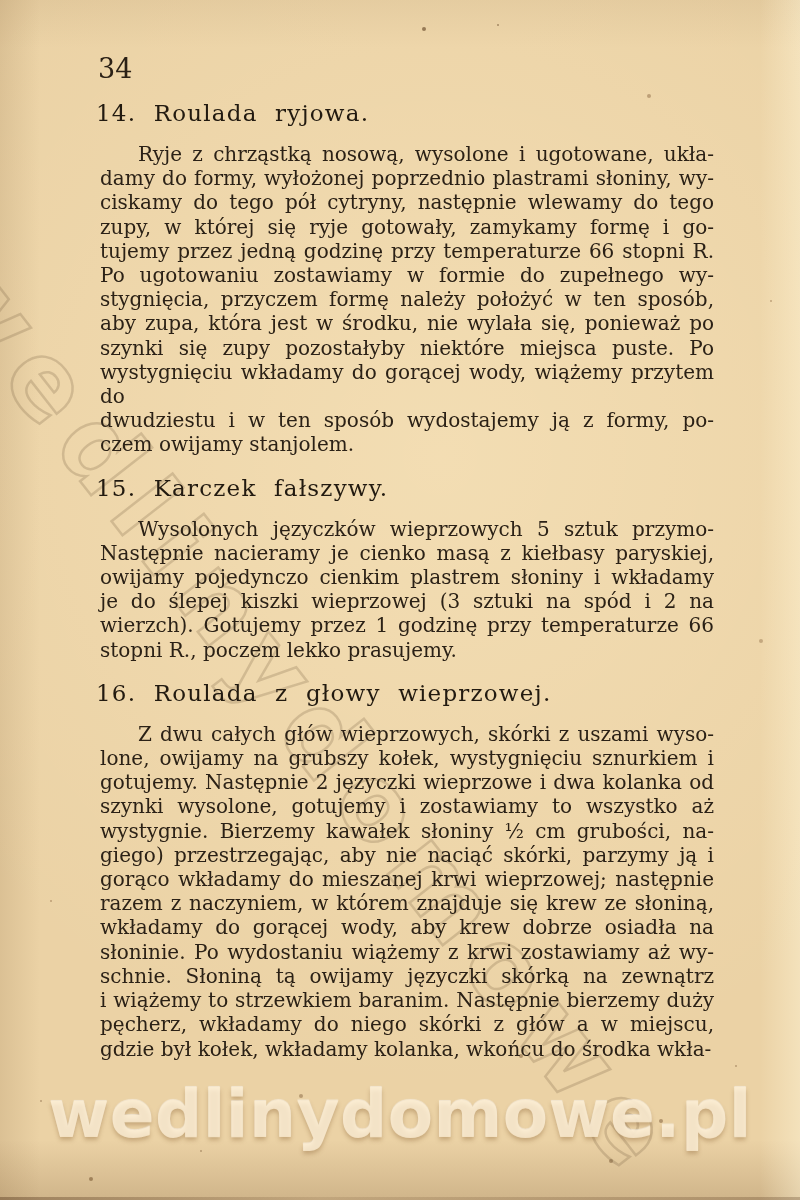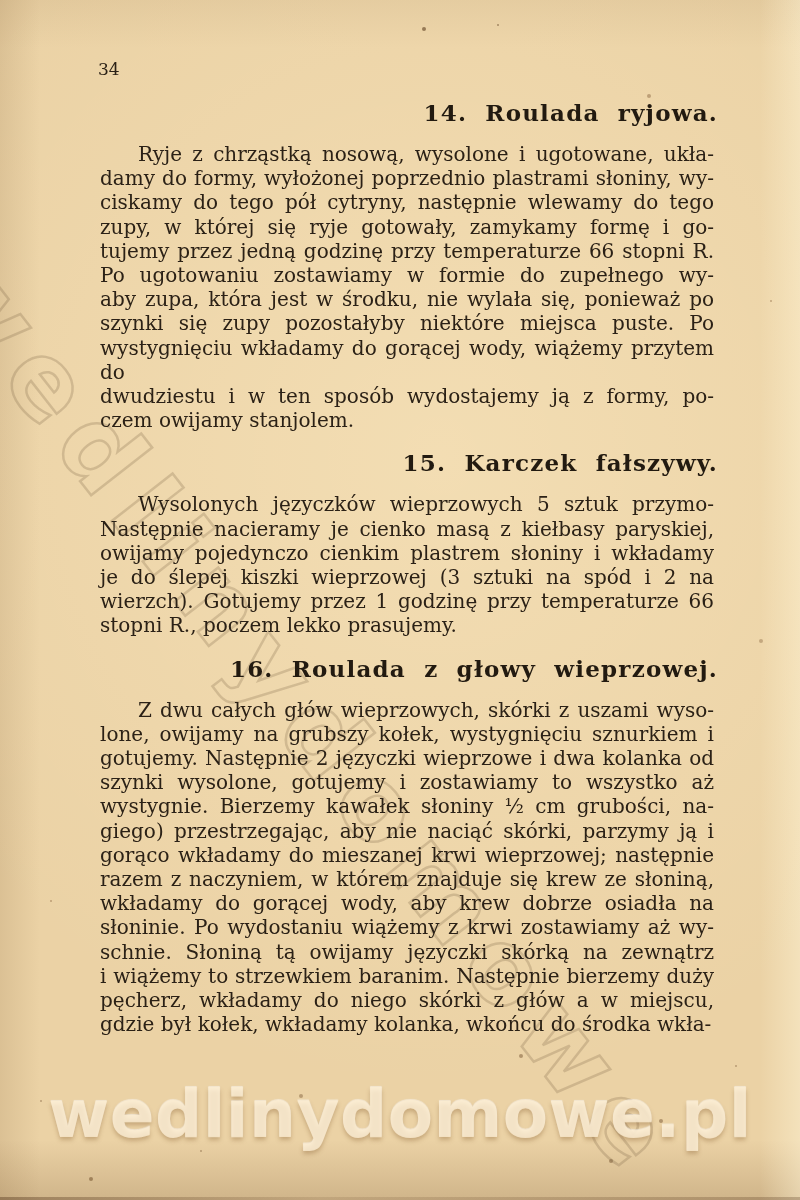--- a/index.html
+++ b/index.html
@@ -44,27 +44,27 @@
       610px 1160px 0 1px rgba(90,55,22,0.40),
       90px 1178px 0 1px rgba(90,55,22,0.45);
   }
   .content {
     position: absolute;
     left: 96px; top: 56px;
     width: 622px;
     color: #2b2116;
   }
   .page-number {
-    font-size: 17px;
+    font-size: 27px;
     line-height: 26px;
     margin: 0 0 14px 2px;
   }
   .recipe-heading {
-    text-align: right;
-    font-weight: bold;
+    text-align: left;
+    font-weight: normal;
     font-size: 23px;
     line-height: 28px;
     letter-spacing: 1.2px;
     word-spacing: 9px;
     color: #221a10;
     margin: 17px 0 15px 0;
   }
   .recipe-paragraph { margin: 4px; }
   .recipe-paragraph .line {
     font-size: 20px;
@@ -119,20 +119,21 @@
 
     <div>
       <div class="recipe-heading">14. Roulada ryjowa.</div>
       <div class="recipe-paragraph">
           <div class="line">Ryje z chrząstką nosową, wysolone i ugotowane, ukła-</div>
           <div class="line">damy do formy, wyłożonej poprzednio plastrami słoniny, wy-</div>
           <div class="line">ciskamy do tego pół cytryny, następnie wlewamy do tego</div>
           <div class="line">zupy, w której się ryje gotowały, zamykamy formę i go-</div>
           <div class="line">tujemy przez jedną godzinę przy temperaturze 66 stopni R.</div>
           <div class="line">Po ugotowaniu zostawiamy w formie do zupełnego wy-</div>
+          <div class="line">stygnięcia, przyczem formę należy położyć w ten sposób,</div>
           <div class="line">aby zupa, która jest w środku, nie wylała się, ponieważ po</div>
           <div class="line">szynki się zupy pozostałyby niektóre miejsca puste. Po</div>
           <div class="line">wystygnięciu wkładamy do gorącej wody, wiążemy przytem do</div>
           <div class="line">dwudziestu i w ten sposób wydostajemy ją z formy, po-</div>
           <div class="line">czem owijamy stanjolem.</div>
         </div>
     </div>
 
     <div>
       <div class="recipe-heading">15. Karczek fałszywy.</div>

